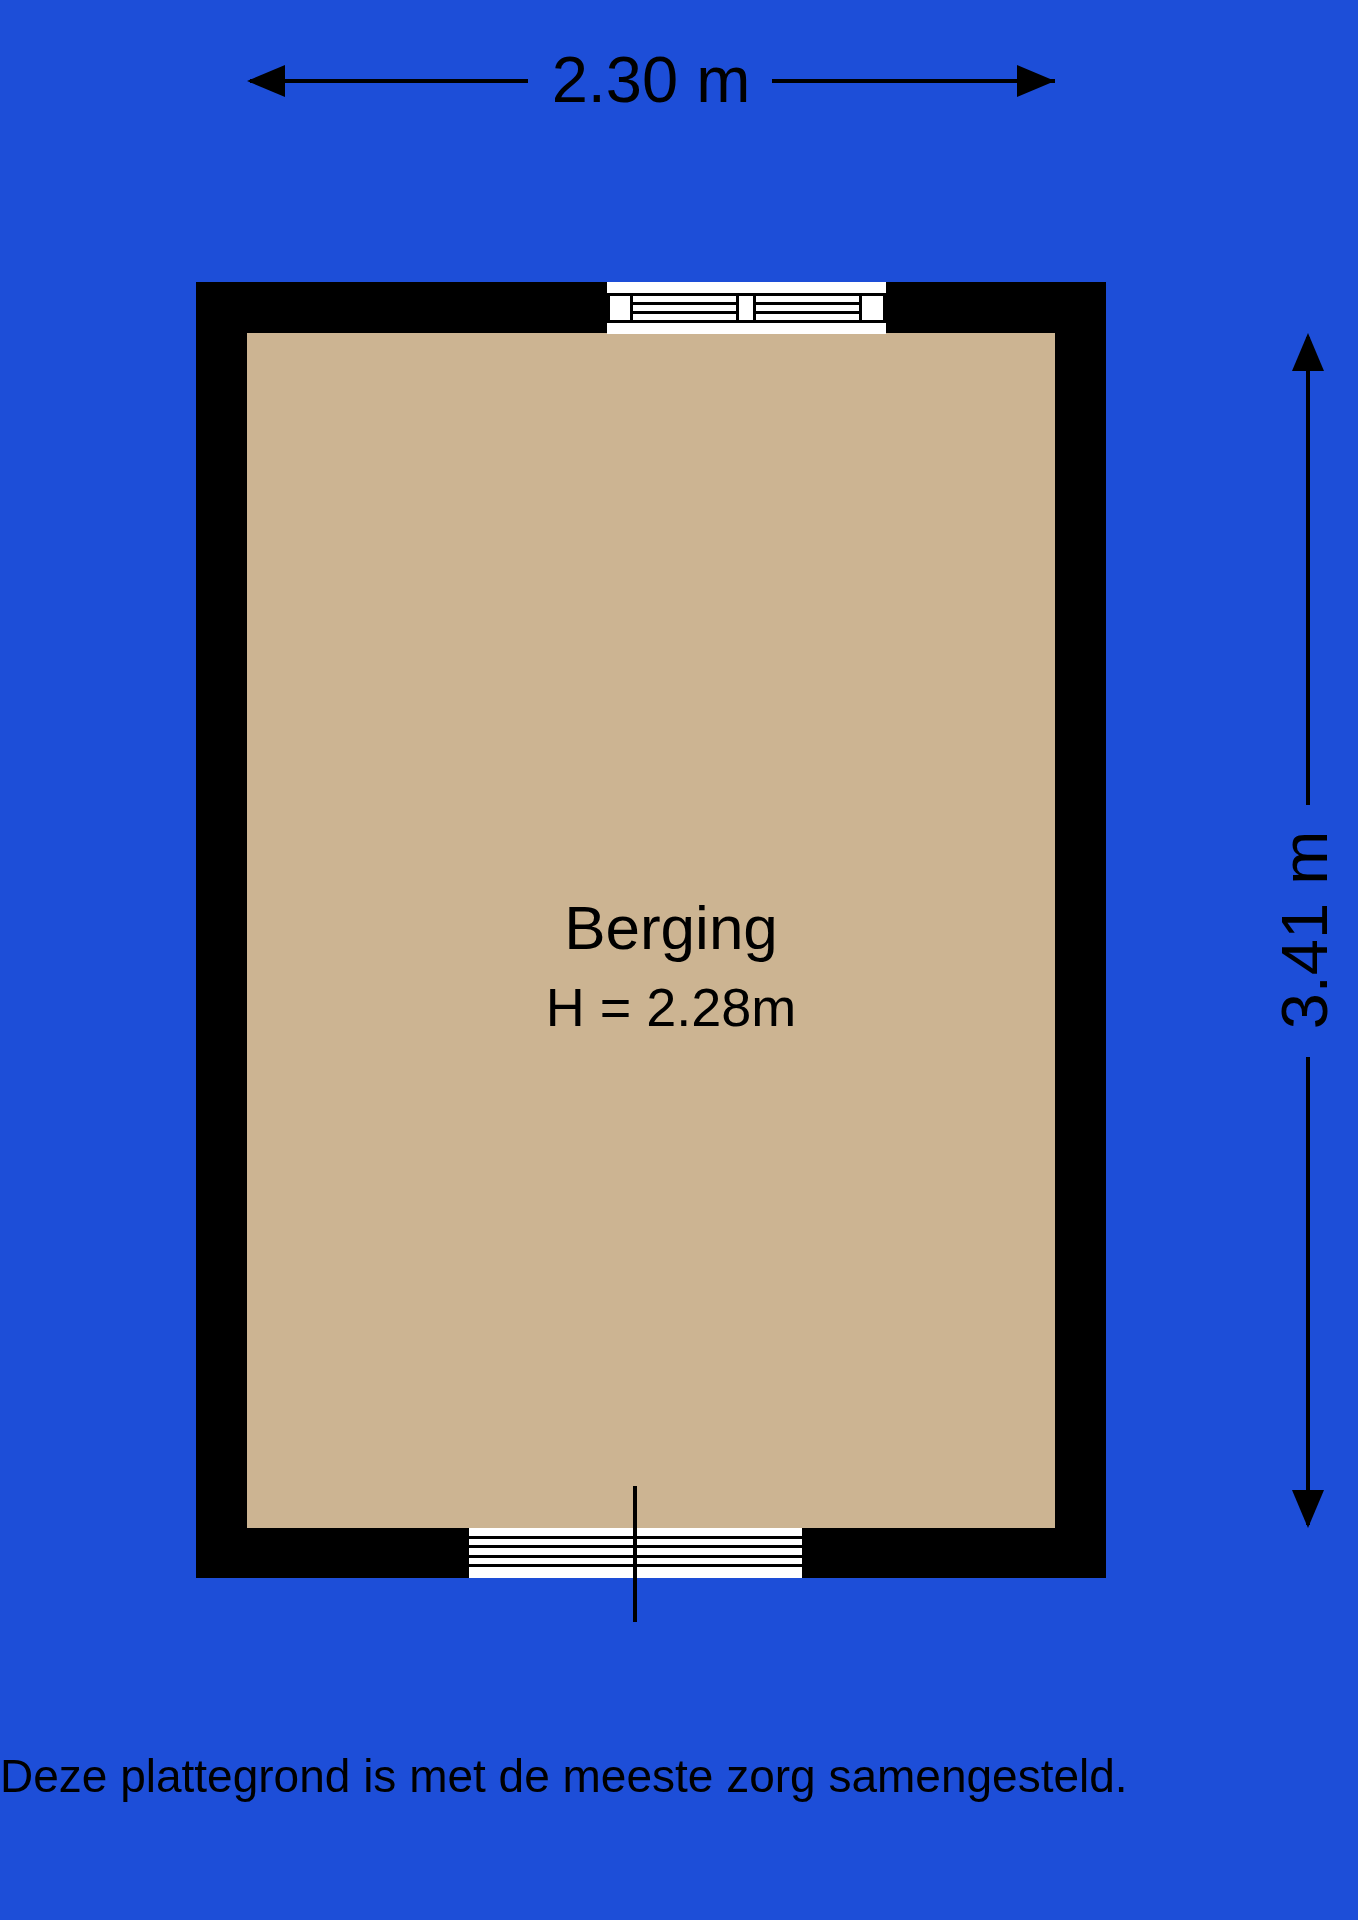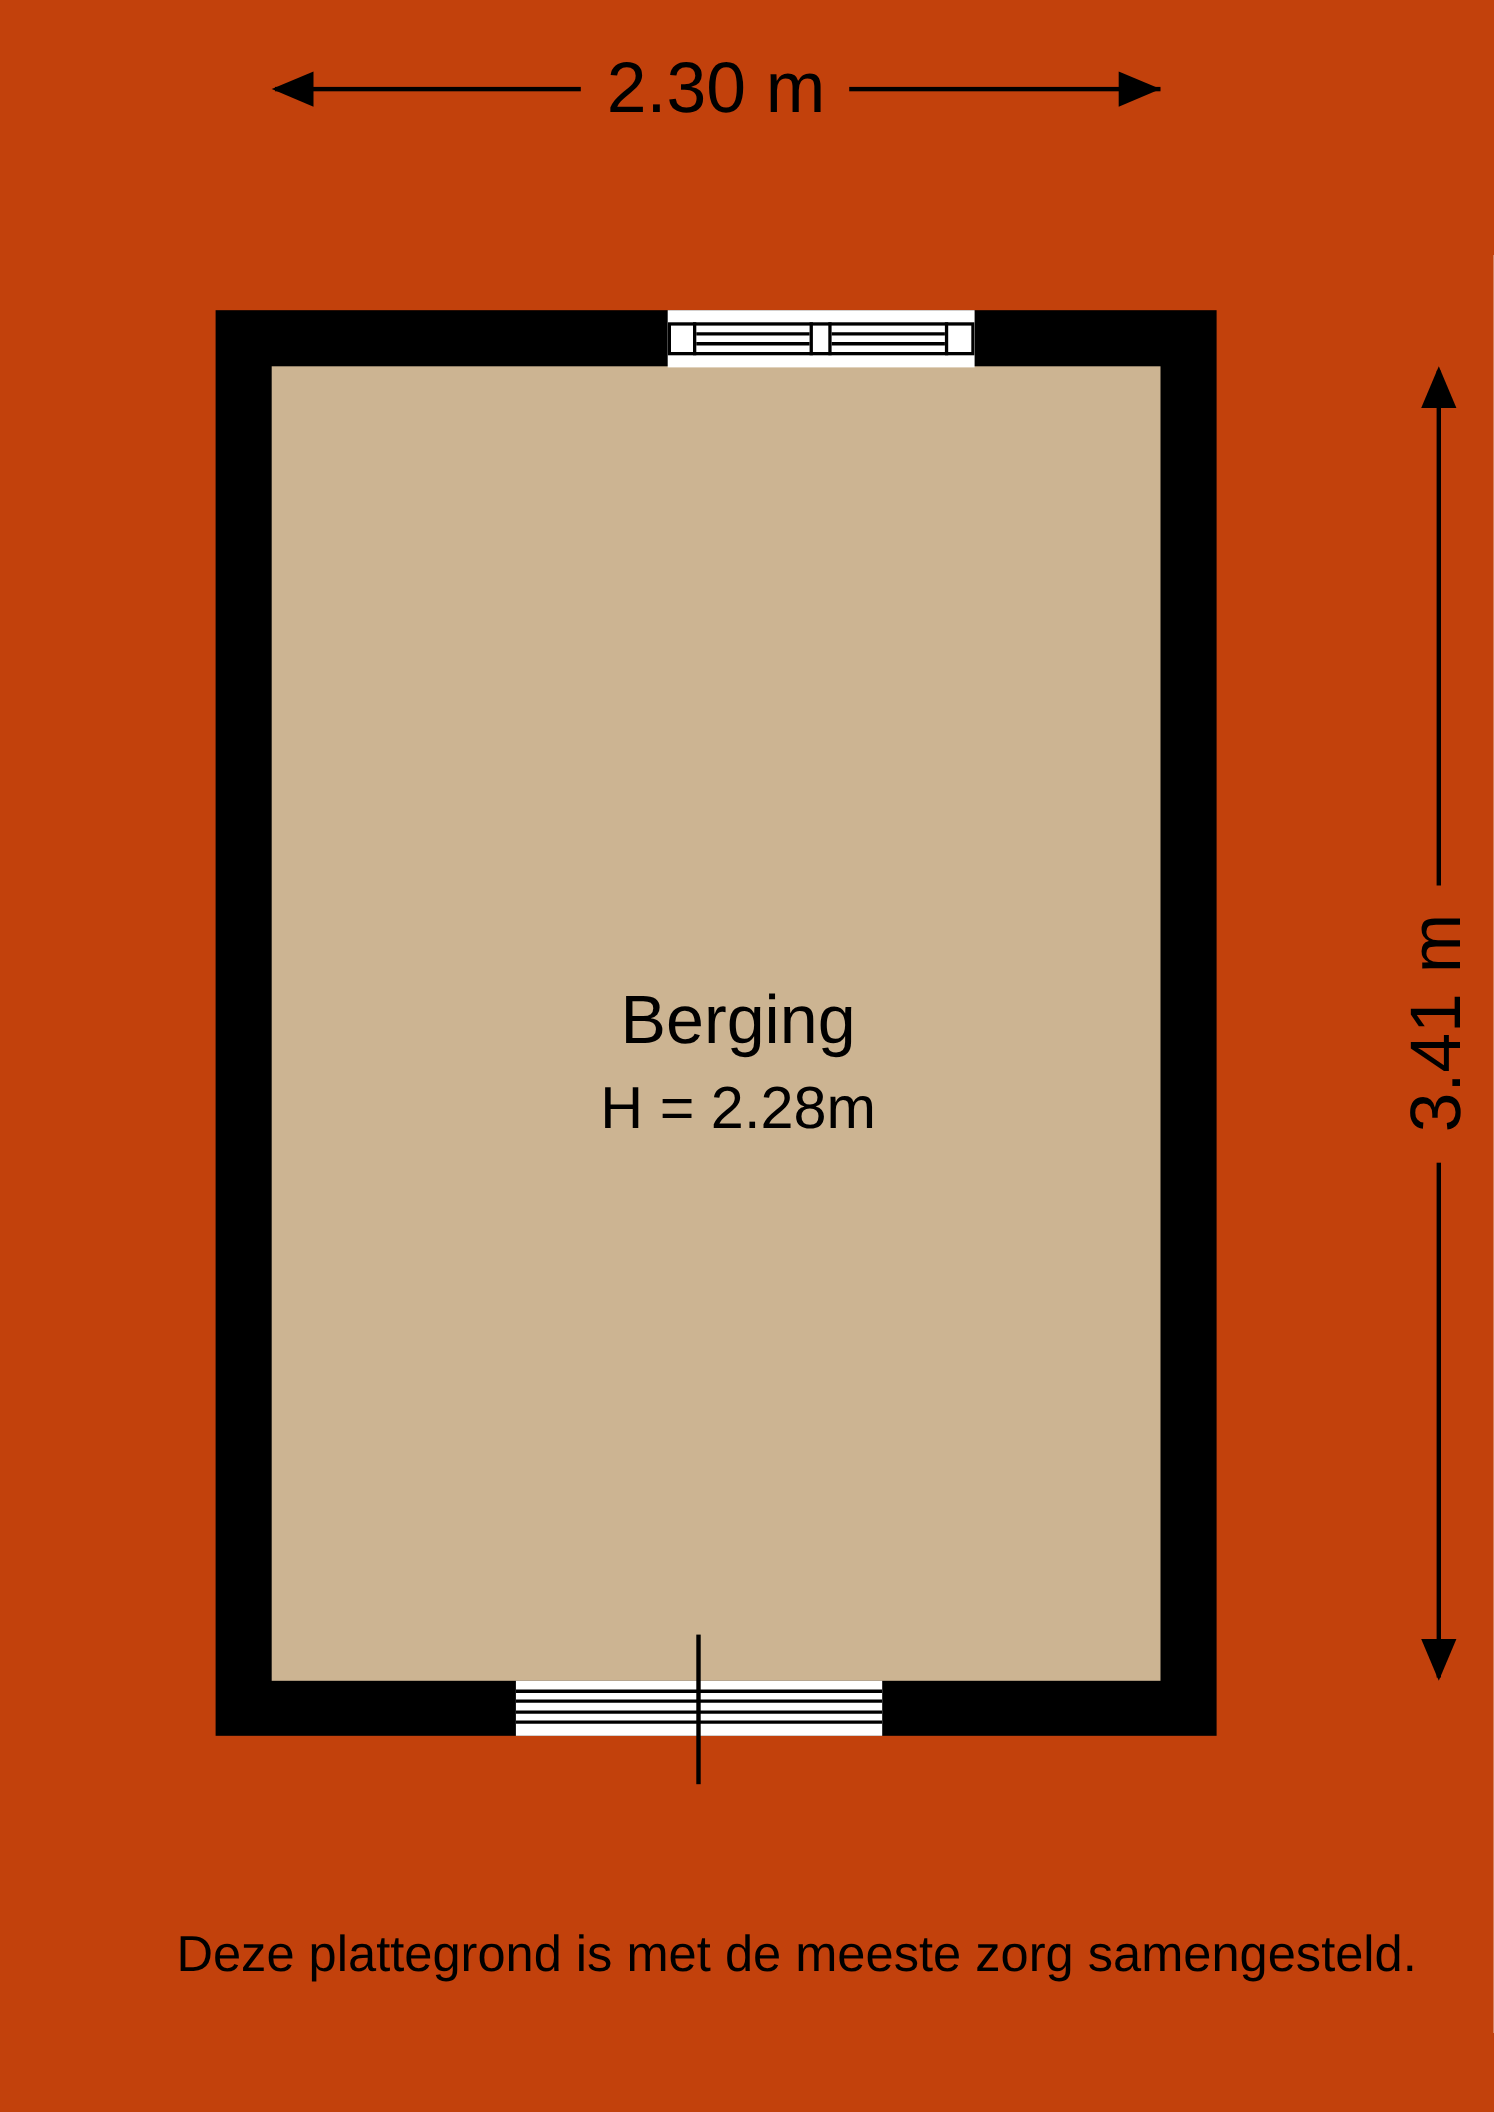--- a/index.html
+++ b/index.html
@@ -1,19 +1,19 @@
 <!DOCTYPE html>
 <html><head>
 <meta charset="utf-8">
 <style>
   html,body{margin:0;padding:0;background:#ffffff;}
   .canvas{
     position:relative;
     width:1358px;height:1920px;
-    background:#c2410c;
+    background:#1d4ed8;
     font-family:"Liberation Sans", sans-serif;
     color:#000;
     overflow:hidden;
   }
   
   .dim-line{position:absolute;background:#000;}
   .arrow{position:absolute;width:0;height:0;}
   .arrow-left{border-top:16px solid transparent;border-bottom:16px solid transparent;border-right:38px solid #000;left:247px;top:65px;}
   .arrow-right{border-top:16px solid transparent;border-bottom:16px solid transparent;border-left:38px solid #000;left:1017px;top:65px;}
   .arrow-up{border-left:16px solid transparent;border-right:16px solid transparent;border-bottom:38px solid #000;left:1292px;top:333px;}
@@ -55,21 +55,21 @@
     position:absolute;left:469px;top:1528px;width:333px;height:50px;
     background:#ffffff;
   }
   .door-center-line{
     position:absolute;left:633px;top:1486px;width:4px;height:136px;
     background:#000;
   }
   
   .disclaimer{
     position:absolute;left:0;top:1748px;width:1252px;
-    text-align:right;font-size:46px;line-height:56px;padding-left:36px;
+    text-align:left;font-size:46px;line-height:56px;
   }
 </style>
 </head>
 <body>
 
 <div class="canvas">
 
   <div class="arrow arrow-left"></div>
   <div class="dim-line dim-h-left"></div>
   <div class="dim-label-top">2.30 m</div>

